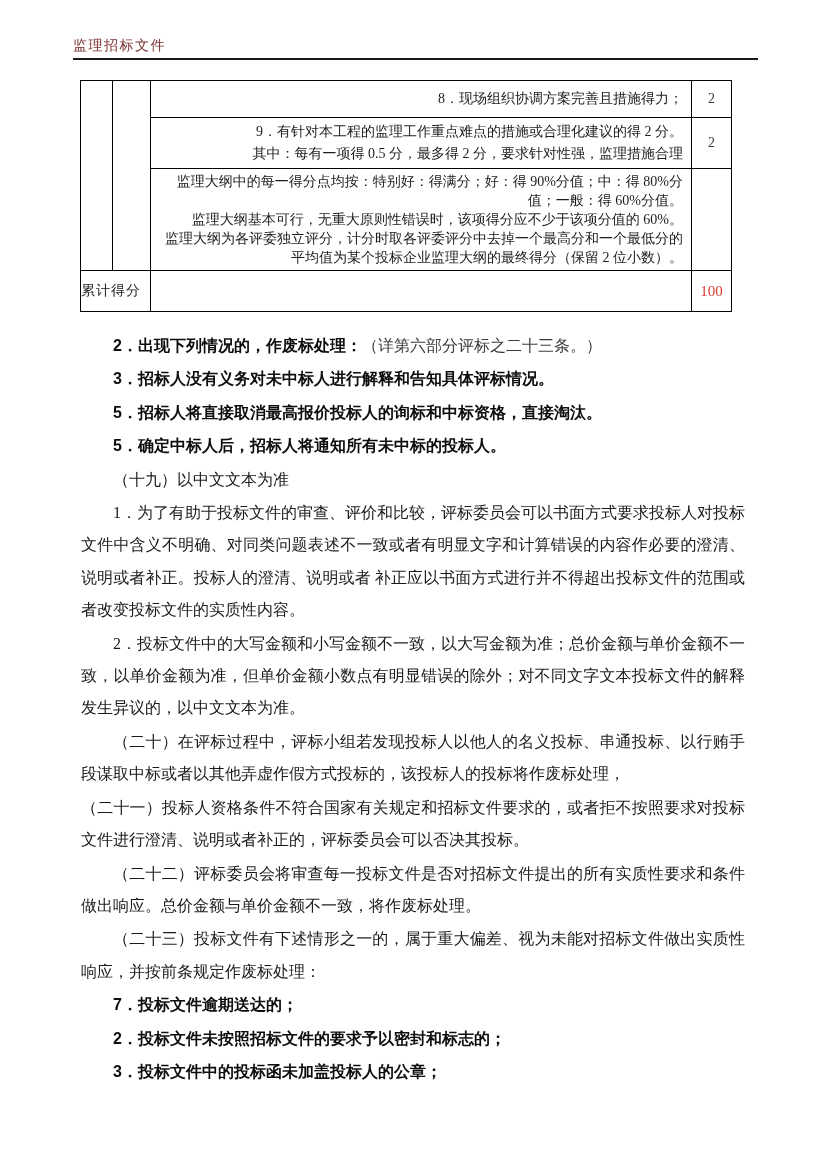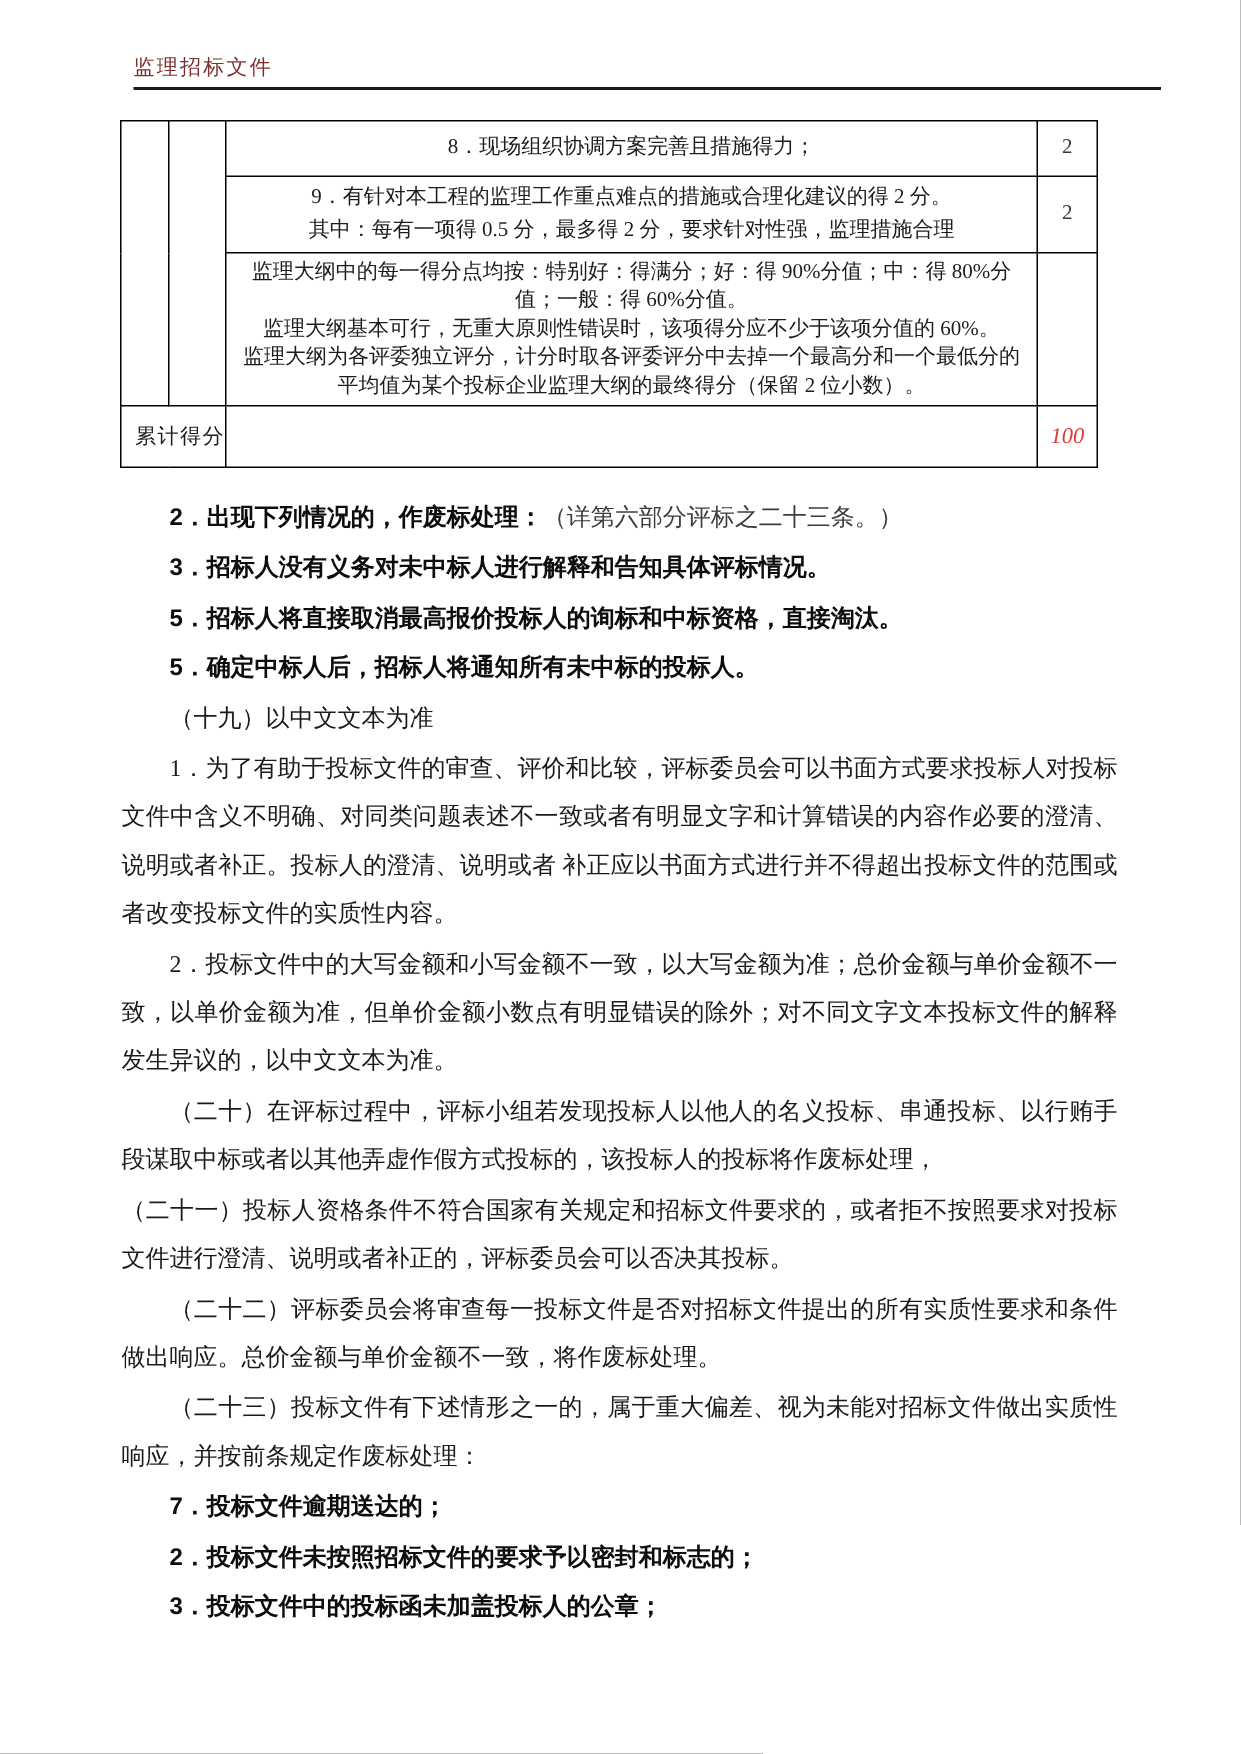--- a/index.html
+++ b/index.html
@@ -16,21 +16,20 @@
   }
 
   
   .doc-header {
     position: absolute;
     left: 73px;
     top: 36px;
     width: 685px;
     border-bottom: 2px solid #1a1a1a;
     padding-bottom: 4px;
-    margin-left: 16px;
   }
   .doc-header .title {
     font-size: 14px;
     line-height: 15px;
     letter-spacing: 1.5px;
     color: #7b3030;
   }
 
   
   table.score-table {
@@ -44,38 +43,37 @@
     color: #1c1c1c;
   }
   .score-table td {
     border: 1px solid #000;
     vertical-align: middle;
   }
   .score-table td.cell-text {
     padding: 3px 8px;
     white-space: pre-line;
     line-height: 19px;
-    text-align: center;
+    text-align: right;
   }
   .score-table tr.row-single td.cell-text { line-height: 20px; }
   .score-table tr.row-double td.cell-text { line-height: 22px; }
   .score-table td.cell-score {
     text-align: center;
     color: #3a3a3a;
     font-size: 14px;
   }
   .score-table td.cell-total-label {
-    text-align: right;
+    text-align: left;
     letter-spacing: 1px;
   }
   .score-table td.cell-total-value {
     text-align: center;
     color: #dc3b33;
     font-size: 15px;
-    font-style: italic;
   }
 
   
   .body-text {
     position: absolute;
     left: 80px;
     top: 329px;
     width: 666px;
     font-size: 16px;
     line-height: 32.4px;

